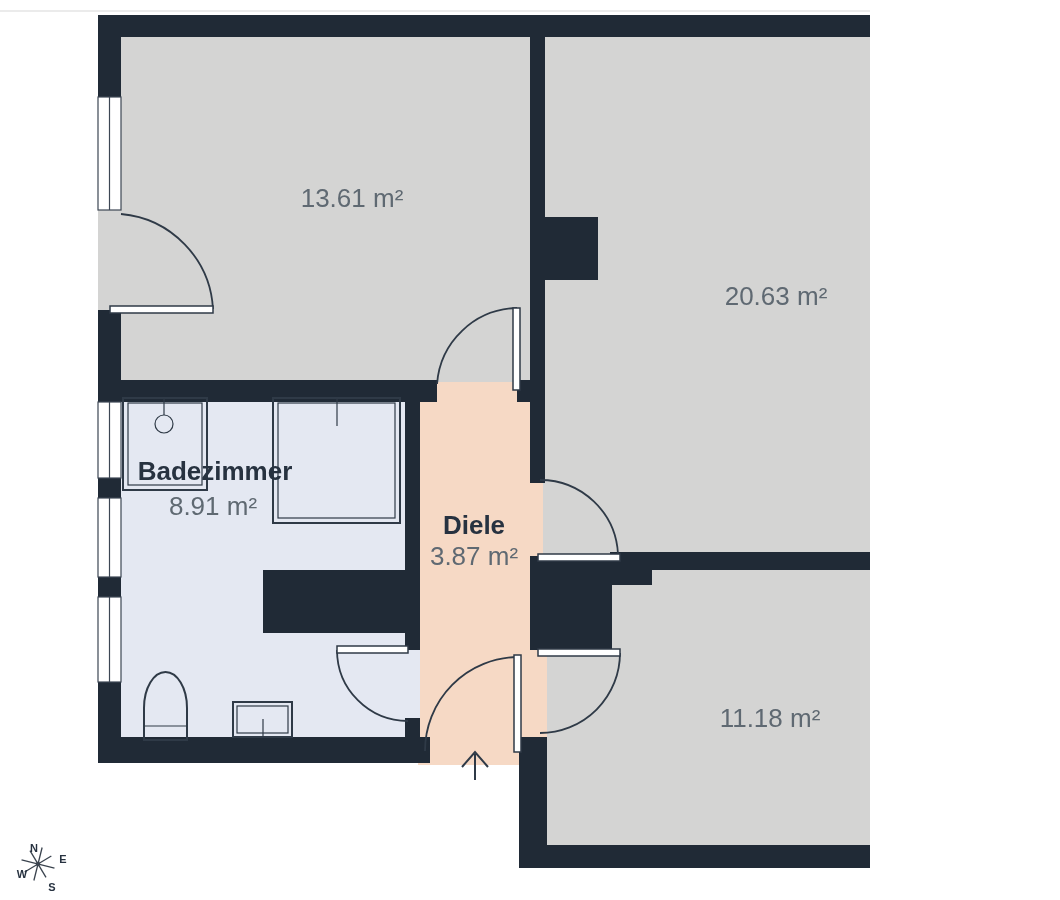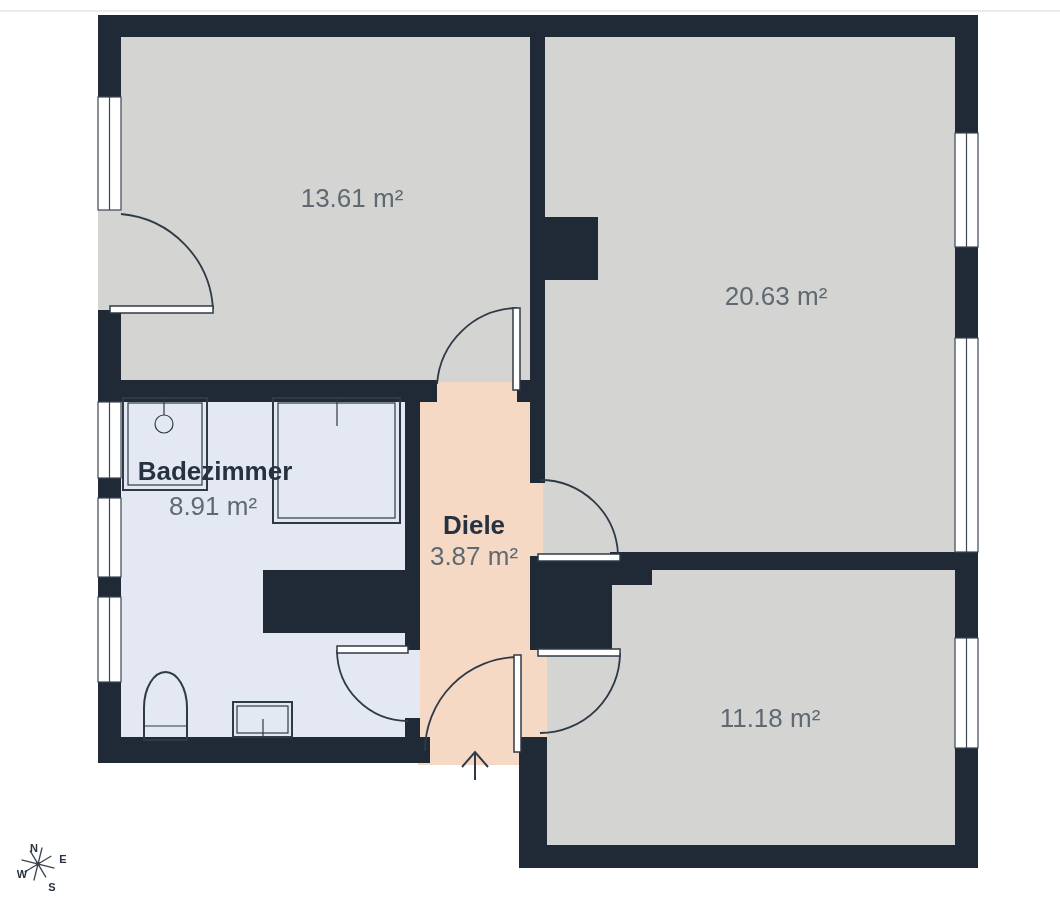--- a/index.html
+++ b/index.html
@@ -2,21 +2,21 @@
 <html style="--wall: #202a36; --floor_gray: #d4d4d3; --floor_bath: #e4e8f2; --floor_hall: #f6d9c5; --line: #2f3a47; --window_stroke: #3d4754; --window_fill: #ffffff; --text_muted: #5f6972; --text_dark: #273240; --page_bg: #ffffff; --top_rule: #ebebeb;"><head>
 <meta charset="utf-8">
 <title>Floor plan</title>
 <style>
   :root{
     --wall:#202a36; --floor_gray:#d4d4d3; --floor_bath:#e4e8f2; --floor_hall:#f6d9c5;
     --line:#2f3a47; --window_stroke:#3d4754; --window_fill:#ffffff;
     --text_muted:#5f6972; --text_dark:#273240; --page_bg:#ffffff; --top_rule:#ebebeb;
   }
   html,body{margin:0;padding:0;background:var(--page_bg);}
-  .stage{position:relative;width:1060px;height:900px;background:var(--page_bg);overflow:hidden;
+  .stage{position:relative;width:870px;height:900px;background:var(--page_bg);overflow:hidden;
          font-family:"Liberation Sans", sans-serif;}
   .top-rule{position:absolute;left:0;top:10px;width:1060px;height:2px;background:var(--top_rule);}
   svg{position:absolute;left:0;top:0;}
   .wall{fill:var(--wall);stroke:none;}
   .floor-gray{fill:var(--floor_gray);}
   .floor-bath{fill:var(--floor_bath);}
   .floor-hall{fill:var(--floor_hall);}
   .win{fill:var(--window_fill);stroke:var(--window_stroke);stroke-width:1.2;}
   .winline{stroke:var(--window_stroke);stroke-width:1.2;}
   .leaf{fill:#ffffff;stroke:var(--line);stroke-width:1.5;}

